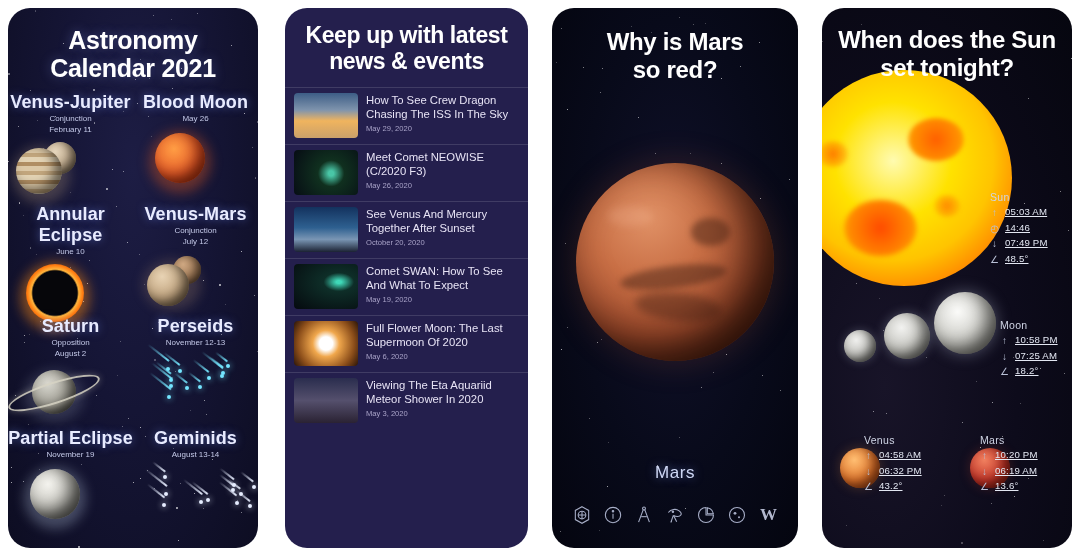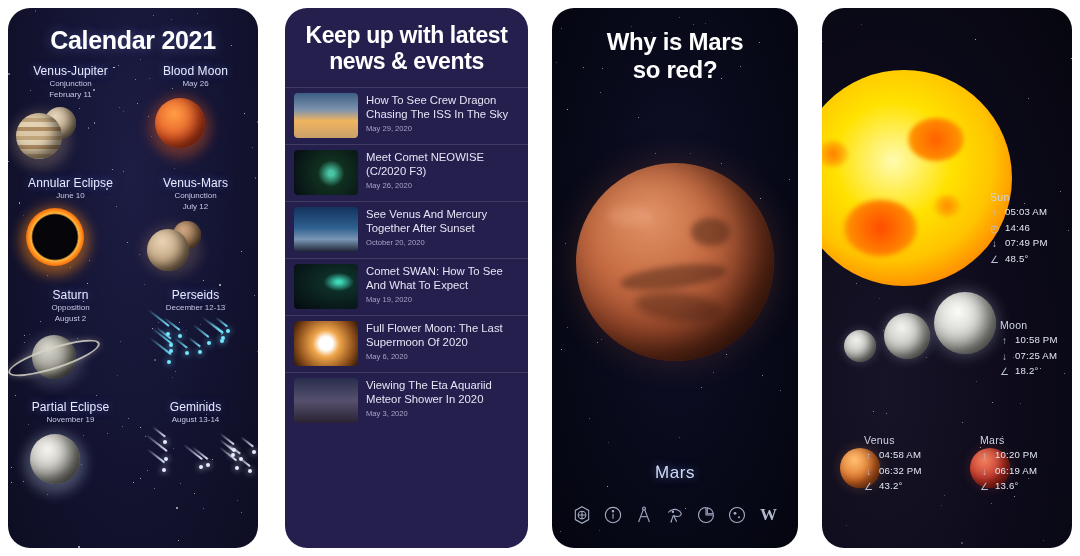--- a/index.html
+++ b/index.html
@@ -20,21 +20,21 @@
   .starfield { position:absolute; inset:0; pointer-events:none; }
   .star { position:absolute; background:#fff; border-radius:50%; }
 
   .cal-title { position:relative; text-align:center; color:#fff; font-weight:bold;
     font-size:25px; line-height:1.12; letter-spacing:-0.3px; padding-top:18px;
     text-shadow:0 0 12px rgba(140,160,255,.35); }
 
   .cal-grid { position:relative; display:grid; grid-template-columns:1fr 1fr;
     row-gap:2px; margin-top:10px; }
   .cal-cell { text-align:center; height:110px; position:relative; }
-  .cal-name { color:#e8ebff; font-size:12px; font-weight:400; letter-spacing:.1px;
+  .cal-name { color:#e8ebff; font-size:18px; font-weight:700; letter-spacing:.1px;
     text-shadow:0 0 8px rgba(120,150,255,.5); }
   .cal-sub { color:#c4c9e8; font-size:8px; line-height:1.25; margin-top:1px; }
   .cal-art { position:relative; height:64px; margin-top:3px; }
 
   
   .orb { position:absolute; border-radius:50%; }
   .glow { position:absolute; border-radius:50%; filter:blur(6px); }
 
   
   #panel-news { width:243px; margin-left:27px; background:#241f4d; }
@@ -73,21 +73,21 @@
   .sun-title { position:relative; z-index:5; color:#fff; font-weight:bold; font-size:24px;
     line-height:1.15; text-align:center; padding-top:18px; letter-spacing:-.3px; }
   .sun-disc { position:absolute; left:-26px; top:62px; width:216px; height:216px;
     border-radius:50%; }
 
   .info-block { position:absolute; color:#d6dbe8; }
   .info-name { font-size:10.5px; color:#cfd4e4; margin-bottom:2px; letter-spacing:.3px; }
   .info-row { display:flex; align-items:center; gap:6px; font-size:9.6px;
     color:#e3e7f2; line-height:1.55; white-space:nowrap; }
   .info-ic { width:9px; text-align:center; color:#b9c0d6; font-size:10px; flex:0 0 9px; }
-  .info-val { letter-spacing:.2px; }
+  .info-val { letter-spacing:.2px;text-decoration:underline; }
 
   .sun-moon-art { position:absolute; border-radius:50%; }
 </style>
 </head>
 <body>
 
 <div class="stage">
 
   <div class="phone" id="panel-calendar">
     <div class="starfield" id="stars-cal">
@@ -197,20 +197,21 @@
         <i class="star" style="left:26.6px;top:1.9px;width:1.8px;height:1.8px;opacity:0.27"></i>
         <i class="star" style="left:27.5px;top:246.2px;width:1px;height:1px;opacity:0.27"></i>
         <i class="star" style="left:38.3px;top:180.8px;width:1px;height:1px;opacity:0.32"></i>
         <i class="star" style="left:188.8px;top:5.2px;width:1px;height:1px;opacity:0.52"></i>
         <i class="star" style="left:46.6px;top:107.9px;width:1px;height:1px;opacity:0.81"></i>
         <i class="star" style="left:120.1px;top:409.5px;width:1px;height:1px;opacity:0.61"></i>
         <i class="star" style="left:166.9px;top:363.3px;width:1px;height:1px;opacity:0.47"></i>
       </div>
 
     <div class="cal-title">
+      <div>Astronomy</div>
       <div>Calendar 2021</div>
     </div>
 
     <div class="cal-grid" id="cal-grid">
   <div class="cal-cell">
     <div class="cal-name">Venus-Jupiter</div>
     <div class="cal-sub">Conjunction</div>
     <div class="cal-sub">February 11</div>
     <div class="cal-art">
     <div class="glow" style="left:4px;top:8px;width:58px;height:58px;background:rgba(210,180,140,.25)"></div>
@@ -262,21 +263,21 @@
     <div class="glow" style="left:16px;top:8px;width:60px;height:52px;background:rgba(190,200,220,.18)"></div>
     <div class="orb" style="left:24px;top:8px;width:44px;height:44px;
       background:radial-gradient(circle at 36% 30%,#d8d7cf,#9e9c92 55%,#4d4c46);box-shadow:inset -6px -5px 12px rgba(0,0,0,.6)"></div>
     <span style="position:absolute;left:-2px;top:20px;width:96px;height:22px;border-radius:50%;
       border:2.5px solid rgba(215,212,196,.85);transform:rotate(-18deg);
       box-shadow:0 0 7px rgba(220,215,200,.35)"></span>
           </div>
   </div>
   <div class="cal-cell">
     <div class="cal-name">Perseids</div>
-    <div class="cal-sub">December 12-13</div>
+    <div class="cal-sub">November 12-13</div>
     <div class="cal-sub"></div>
     <div class="cal-art">
             <span style="position:absolute;left:52.96215610809725%;top:12.904512888241799%;width:26.556018358355395px;height:2px;
       background:linear-gradient(90deg,rgba(255,255,255,0),#74e6ff);transform:rotate(38deg);
       border-radius:2px;filter:blur(.4px)"></span>
             <span style="position:absolute;left:calc(52.96215610809725% + 20.71369431951721px);top:calc(12.904512888241799% + 14.605810097095468px);
       width:4px;height:4px;border-radius:50%;background:#74e6ff;box-shadow:0 0 6px #74e6ff"></span>
             <span style="position:absolute;left:31.60012389514601%;top:40.697777290222135%;width:15.809377194293484px;height:2px;
       background:linear-gradient(90deg,rgba(255,255,255,0),#74e6ff);transform:rotate(38deg);
       border-radius:2px;filter:blur(.4px)"></span>
@@ -632,20 +633,24 @@
   <span style="position:absolute;left:52%;top:22%;width:26%;height:20%;border-radius:50%;
     background:radial-gradient(circle,#ff5f00,#ff9400 70%,rgba(255,160,0,0));filter:blur(2px)"></span>
   <span style="position:absolute;left:22%;top:60%;width:34%;height:26%;border-radius:50%;
     background:radial-gradient(circle,#ff4a00,#ff8d00 70%,rgba(255,160,0,0));filter:blur(2.5px)"></span>
   <span style="position:absolute;left:10%;top:33%;width:14%;height:12%;border-radius:50%;
     background:radial-gradient(circle,#ff7a00,rgba(255,170,0,0));filter:blur(2px)"></span>
   <span style="position:absolute;left:64%;top:58%;width:12%;height:10%;border-radius:50%;
     background:radial-gradient(circle,#ff8800,rgba(255,170,0,0));filter:blur(2px)"></span>
       </div>
 
+    <div class="sun-title">
+      <div>When does the Sun</div>
+      <div>set tonight?</div>
+    </div>
 
     <div id="sun-art">
   <div class="sun-moon-art" style="left:22px;top:322px;width:32px;height:32px;
     background:radial-gradient(circle at 38% 32%,#efefed,#b9b9b4 58%,#6e6e69);
     box-shadow:inset -5px -4px 9px rgba(0,0,0,.55),0 0 10px rgba(200,210,235,.25)"></div>
   <div class="sun-moon-art" style="left:62px;top:305px;width:46px;height:46px;
     background:radial-gradient(circle at 38% 32%,#f2f2f0,#bdbdb7 58%,#71716c);
     box-shadow:inset -7px -5px 12px rgba(0,0,0,.55),0 0 12px rgba(200,210,235,.3)"></div>
   <div class="sun-moon-art" style="left:112px;top:284px;width:62px;height:62px;
     background:radial-gradient(circle at 38% 32%,#fbfbf9,#c6c6c0 58%,#77776f);

